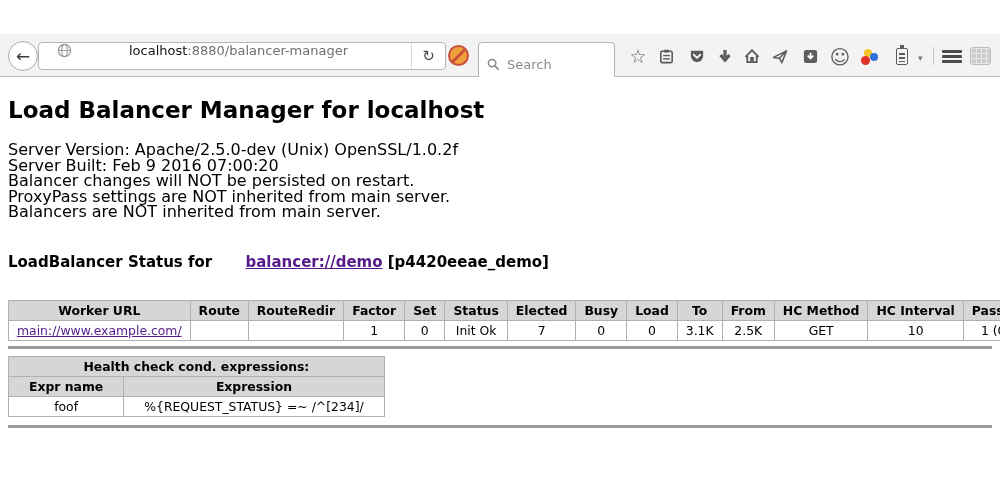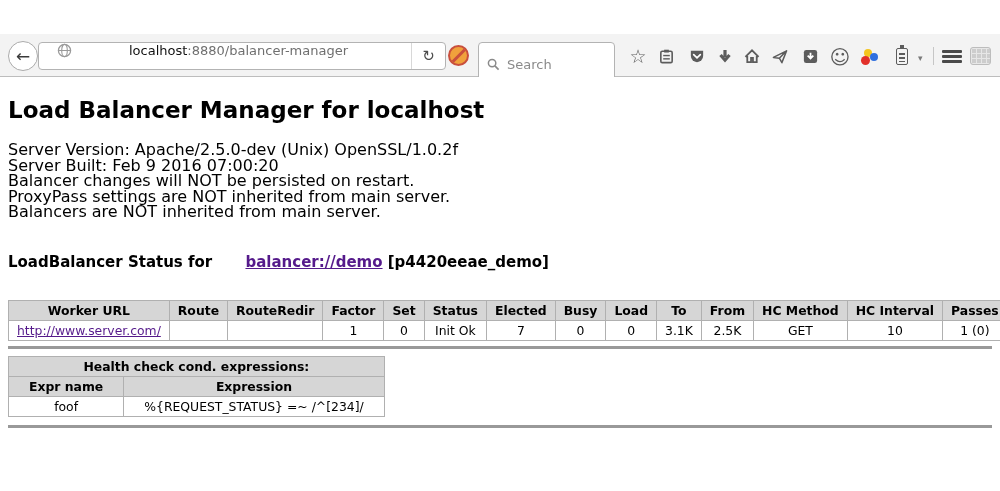--- a/index.html
+++ b/index.html
@@ -205,21 +205,21 @@
         <th>Busy</th>
         <th>Load</th>
         <th>To</th>
         <th>From</th>
         <th>HC Method</th>
         <th>HC Interval</th>
         <th>Passes</th>
 
       </tr>
       <tr>
-        <td class="left"><a href="#">http://www.server.com/</a></td>
+        <td class="left"><a href="#">main://www.example.com/</a></td>
         <td></td>
         <td></td>
         <td>1</td>
         <td>0</td>
         <td>Init Ok</td>
         <td>7</td>
         <td>0</td>
         <td>0</td>
         <td>3.1K</td>
         <td>2.5K</td>

